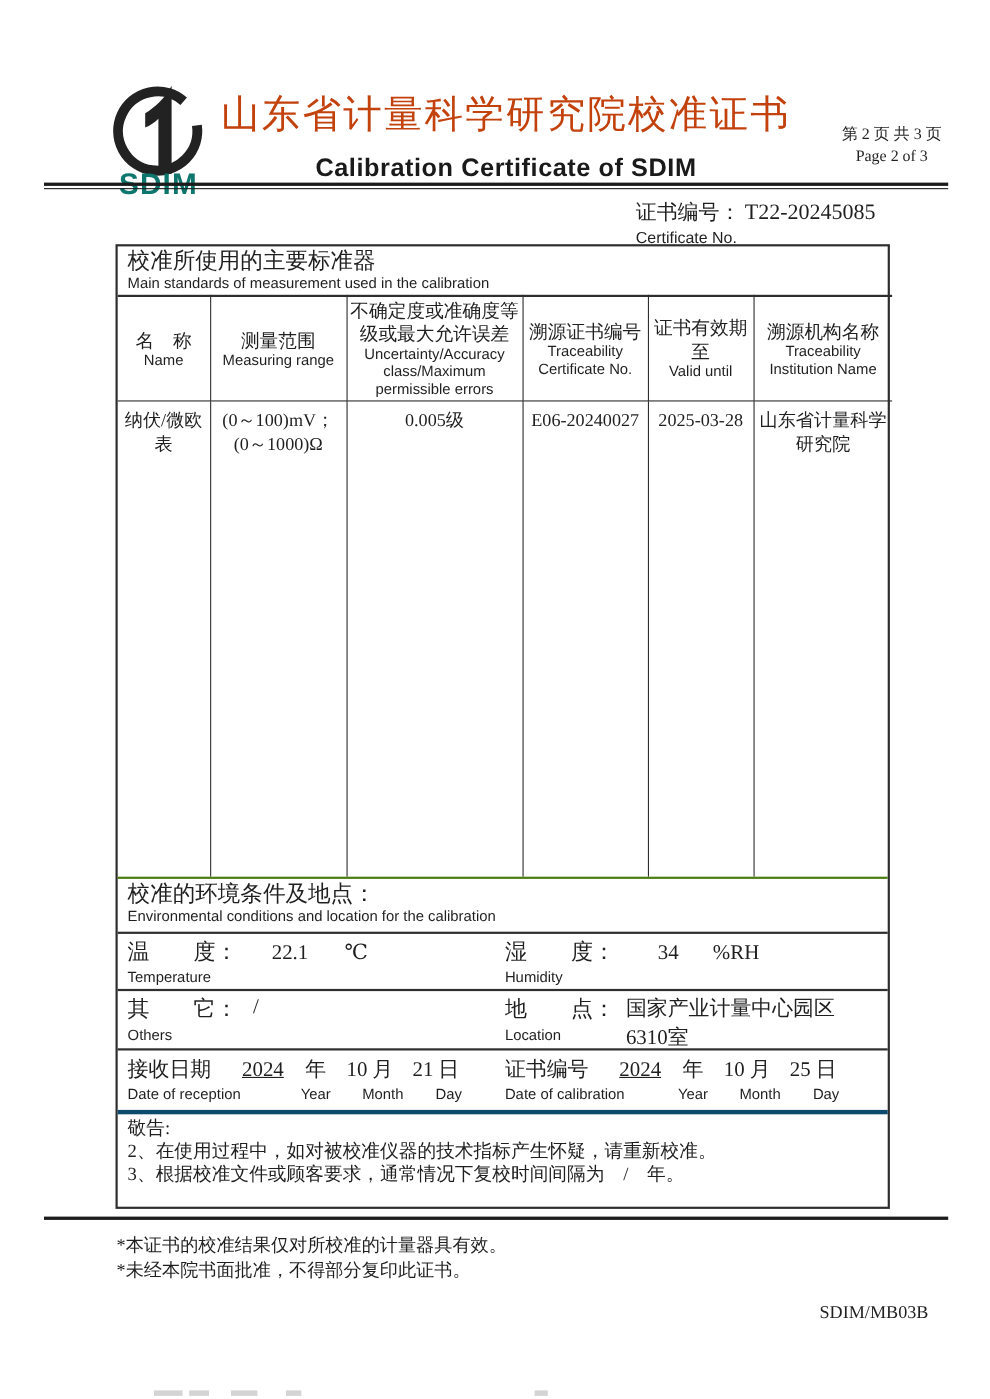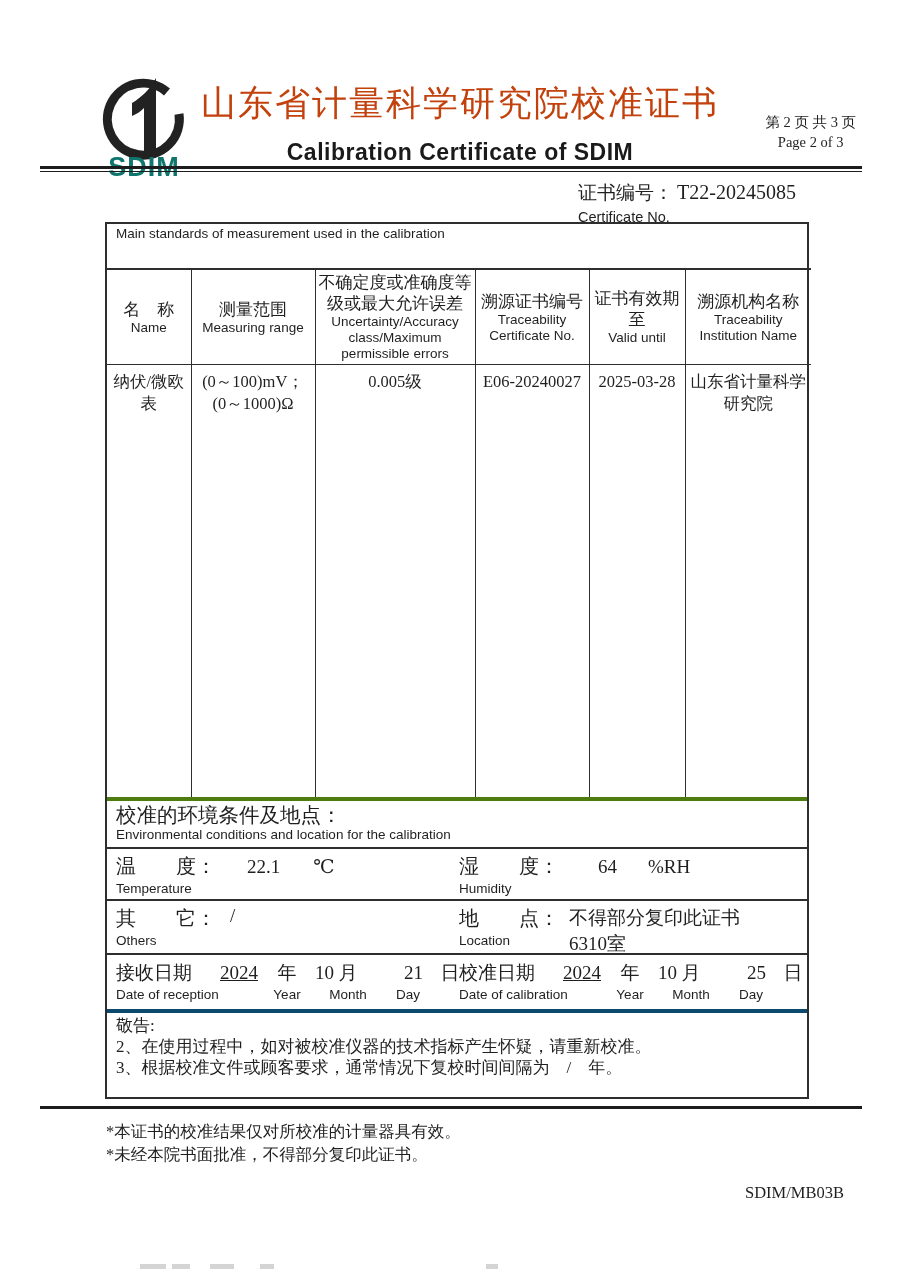--- a/index.html
+++ b/index.html
@@ -41,42 +41,42 @@
   table.std thead th { border-top:none; }
   table.std tbody td { border-bottom:none; }
   table.std thead th { height:94px; font-weight:normal; vertical-align:middle;
     text-align:center; padding:2px 3px; }
   table.std thead .cn { font-size:17px; line-height:21px; display:block; }
   table.std thead .en { font-family:"Liberation Sans","DejaVu Sans",sans-serif;
     font-size:13.5px; line-height:16px; display:block; }
   table.std tbody td { height:432px; vertical-align:top; text-align:center;
     font-size:16.5px; line-height:22px; padding:6px 4px; }
 
-  .sec-env { border-top:4px solid #4d7c0f; height:50px; padding:2px 9px; }
+  .sec-env { border-top:2px solid #4d7c0f; height:50px; padding:2px 9px; }
   .row { position:relative; border-top:2px solid #2e2e2e; }
   .row .grp { position:absolute; top:4px; }
   .grp-left { left:9px; }
   .grp-right { left:352px; }
   .cnline { font-size:20px; line-height:27px; white-space:nowrap; }
   .enline { font-family:"Liberation Sans","DejaVu Sans",sans-serif; font-size:13.5px; line-height:17px; }
   .val { font-size:19px; }
   .row-temphum { height:52px; }
   .row-othersloc { height:54px; }
   .labcol { display:inline-block; vertical-align:top; }
   .valcol { display:inline-block; vertical-align:top; margin-left:6px; }
   .valcol .cnline { font-size:19px; line-height:26px; white-space:normal; }
 
   .row-dates { height:56px; font-size:19px; }
   .dline { white-space:nowrap; line-height:27px; }
   .dlab { display:inline-block; width:92px; font-size:19px; }
   .dy { display:inline-block; width:62px; text-align:center;text-decoration:underline; }
   .dyu { display:inline-block; width:34px; text-align:center; }
   .dm { display:inline-block; width:30px; text-align:right; }
   .dmu { display:inline-block; width:28px; text-align:center; }
-  .dd { display:inline-block; width:32px; text-align:left;margin-left:42px; }
+  .dd { display:inline-block; width:32px; text-align:right; }
   .ddu { display:inline-block; width:28px; text-align:center; }
   .dline2 { white-space:nowrap; }
   .dlab-en { display:inline-block; width:154px; }
   .dy-en { display:inline-block; width:34px; text-align:center; }
   .dm-en { display:inline-block; width:88px; text-align:center; }
   .dd-en { display:inline-block; width:32px; text-align:center; }
 
   .notice { border-top:4px solid #0c4a6e; height:88px; padding:3px 9px; }
   .notice-title { font-size:17px; line-height:20px; }
   .notice-item { font-size:17px; line-height:21.5px; }
@@ -116,20 +116,21 @@
   <div class="cert-block">
     <div class="cert-line1">
       <span>证书编号：</span><span class="cert-number">T22-20245085</span>
     </div>
     <div class="cert-en">Certificate No.</div>
   </div>
 
   <div class="docbox">
 
     <div class="sec-title">
+      <div class="cn">校准所使用的主要标准器</div>
       <div class="en">Main standards of measurement used in the calibration</div>
     </div>
 
     <table class="std">
       <colgroup>
         <col style="width:84px">
           <col style="width:124px">
           <col style="width:160px">
         <col style="width:114px">
           <col style="width:96px">
@@ -185,59 +186,59 @@
         <div class="cnline">
           <span>温　　度：</span>
           <span class="val" style="margin-left:26px">22.1</span>
           <span class="val" style="margin-left:28px">℃</span>
         </div>
         <div class="enline">Temperature</div>
       </div>
       <div class="grp grp-right">
         <div class="cnline">
           <span>湿　　度：</span>
-          <span class="val" style="margin-left:34px">64</span>
+          <span class="val" style="margin-left:34px">34</span>
           <span class="val" style="margin-left:26px">%RH</span>
         </div>
         <div class="enline">Humidity</div>
       </div>
     </div>
 
     <div class="row row-othersloc">
       <div class="grp grp-left">
         <div class="labcol">
           <div class="cnline">其　　它：</div>
           <div class="enline">Others</div>
         </div>
         <span class="val" style="margin-left:10px">/</span>
       </div>
       <div class="grp grp-right">
         <div class="labcol">
           <div class="cnline">地　　点：</div>
           <div class="enline">Location</div>
         </div>
         <div class="valcol">
-          <div class="cnline">不得部分复印此证书</div>
+          <div class="cnline">国家产业计量中心园区</div>
           <div class="cnline">6310室</div>
         </div>
       </div>
     </div>
 
     <div class="row row-dates">
       <div class="grp grp-left">
         <div class="dline">
           <span class="dlab">接收日期</span><span class="dy">2024</span><span class="dyu">年</span><span class="dm">10</span><span class="dmu">月</span><span class="dd">21</span><span class="ddu">日</span>
         </div>
         <div class="dline2 enline">
           <span class="dlab-en">Date of reception</span><span class="dy-en">Year</span><span class="dm-en">Month</span><span class="dd-en">Day</span>
         </div>
       </div>
       <div class="grp grp-right">
         <div class="dline">
-          <span class="dlab">校准日期</span><span class="dy">2024</span><span class="dyu">年</span><span class="dm">10</span><span class="dmu">月</span><span class="dd">25</span><span class="ddu">日</span>
+          <span class="dlab">证书编号</span><span class="dy">2024</span><span class="dyu">年</span><span class="dm">10</span><span class="dmu">月</span><span class="dd">25</span><span class="ddu">日</span>
         </div>
         <div class="dline2 enline">
           <span class="dlab-en">Date of calibration</span><span class="dy-en">Year</span><span class="dm-en">Month</span><span class="dd-en">Day</span>
         </div>
       </div>
     </div>
 
     <div class="notice">
       <div class="notice-title">敬告:</div>
       <div class="notice-item">2、在使用过程中，如对被校准仪器的技术指标产生怀疑，请重新校准。</div>

